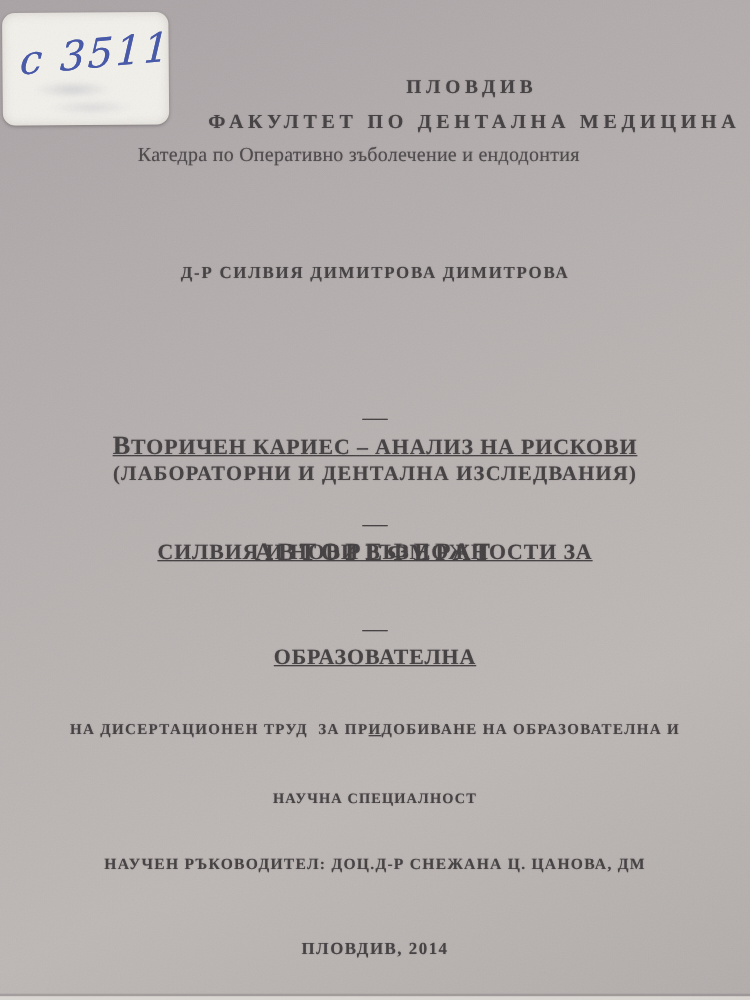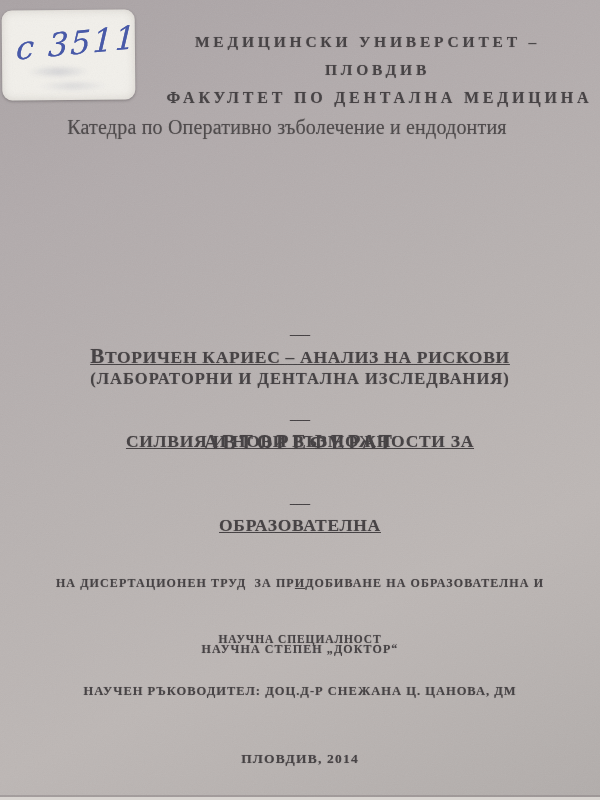--- a/index.html
+++ b/index.html
@@ -38,21 +38,21 @@
   .row{
     position:absolute;left:0;right:0;text-align:center;
     font-weight:700;
     text-shadow:0 0 1px rgba(67,63,65,.45);
     white-space:pre-wrap;
   }
   .hdr{top:33px;font-size:15.5px;letter-spacing:3.8px;padding-left:135px;}
   .hdr2{top:61px;margin-left:20px;}
   .hdr3{top:89px;font-size:16px;margin-left:24px;}
   .dept{
-    top:116px;font-weight:400;font-size:20px;letter-spacing:.2px;
+    top:116px;font-weight:400;font-size:16px;letter-spacing:.2px;
     color:var(--ink_soft);padding-right:26px;
   }
   .author{top:210px;font-size:13.5px;letter-spacing:1.4px;}
   .title{top:286px;font-size:17.5px;letter-spacing:.7px;line-height:28px;text-decoration:underline;}
   .title .tl1::first-letter{font-size:21px;}
   .subtitle{top:369px;font-size:16.5px;letter-spacing:1px;}
   .doctype{top:431px;font-size:20px;letter-spacing:4px;}
   .thesis{top:528px;font-size:12px;letter-spacing:1.1px;line-height:22px;font-family:Liberation Serif, serif;}
   .spec{top:589px;font-size:11.5px;letter-spacing:.9px;line-height:20px;}
   .spec .u{
@@ -85,38 +85,37 @@
       radial-gradient(ellipse 45px 10px at 40% 30%, rgba(140,145,165,.30), rgba(140,145,165,0) 70%),
       radial-gradient(ellipse 50px 9px at 55% 75%, rgba(140,145,165,.22), rgba(140,145,165,0) 70%);
     filter:blur(1.5px);
   }
 </style>
 </head>
 <body>
 
 <div class="page">
 
-  <div class="row hdr">МЕДИЦИНСКИ УНИВЕРСИТЕТ –</div>
   <div class="row hdr hdr2">ПЛОВДИВ</div>
   <div class="row hdr hdr3">ФАКУЛТЕТ ПО ДЕНТАЛНА МЕДИЦИНА</div>
   <div class="row dept">Катедра по Оперативно зъболечение и ендодонтия</div>
 
+  <div class="row author">Д-Р СИЛВИЯ ДИМИТРОВА ДИМИТРОВА</div>
 
   <div class="row title">
     <div class="tl1">ВТОРИЧЕН КАРИЕС – АНАЛИЗ НА РИСКОВИ</div>
     <div>СИЛВИЯ И НОВИ ВЪЗМОЖНОСТИ ЗА</div>
     <div>ОБРАЗОВАТЕЛНА</div>
   </div>
   <div class="row subtitle">(ЛАБОРАТОРНИ И ДЕНТАЛНА ИЗСЛЕДВАНИЯ)</div>
 
   <div class="row doctype">АВТОРЕФЕРАТ</div>
 
   <div class="row thesis">
     <div>НА ДИСЕРТАЦИОНЕН ТРУД  ЗА ПРИДОБИВАНЕ НА ОБРАЗОВАТЕЛНА И</div>
-    <div>НАУЧНА СТЕПЕН „ДОКТОР“</div>
   </div>
 
   <div class="row spec">
     <div class="u">НАУЧНА СПЕЦИАЛНОСТ</div>
   </div>
 
   <div class="row supervisor">НАУЧЕН РЪКОВОДИТЕЛ: ДОЦ.Д-Р СНЕЖАНА Ц. ЦАНОВА, ДМ</div>
 
   <div class="row footer">ПЛОВДИВ, 2014</div>
 

